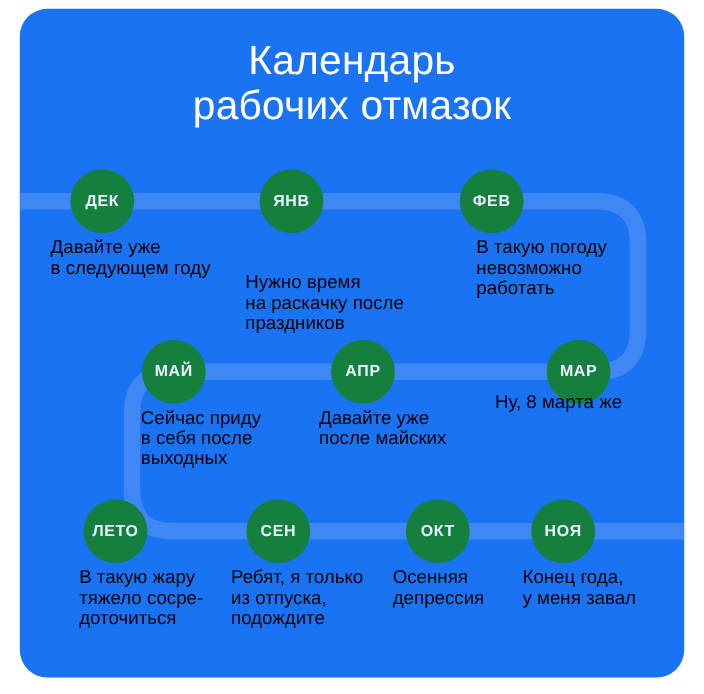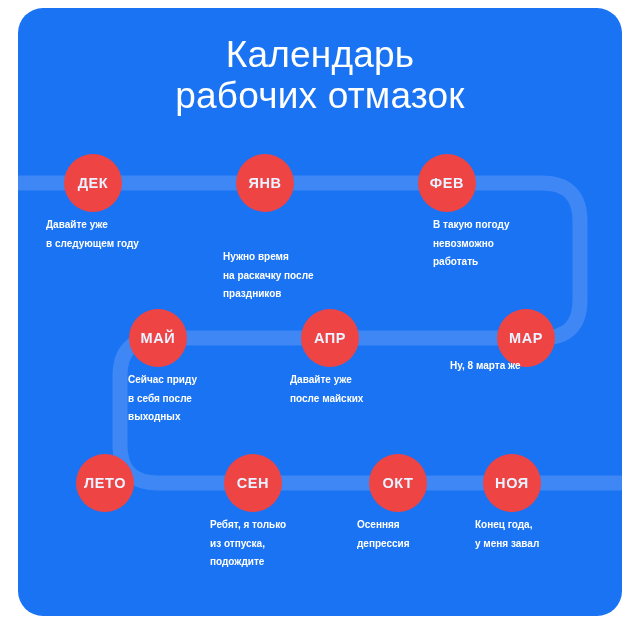--- a/index.html
+++ b/index.html
@@ -58,40 +58,40 @@
     pointer-events: none;
   }
 
   
   .month-node {
     position: absolute;
     transform: translate(-50%, -50%);
     width: 58px;
     height: 58px;
     border-radius: 50%;
-    background: #ef4444;
+    background: #15803d;
     display: flex;
     align-items: center;
     justify-content: center;
   }
   .month-label {
     color: #eaf3ff;
     font-size: 14.5px;
     font-weight: 700;
     letter-spacing: 0.6px;
     white-space: nowrap;
   }
 
   
   .month-text {
     position: absolute;
-    color: #ffffff;
-    font-size: 10px;
+    color: #000000;
+    font-size: 17px;
     line-height: 18.5px;
-    font-weight: 700;
+    font-weight: 400;
     white-space: pre-line;
   }
 </style>
 </head>
 <body>
 
 <div id="stage">
 
   <div id="card">
 
@@ -141,20 +141,23 @@
 после майских</div>
 
     <div class="month-node" style="left:508px; top:330px;">
       <span class="month-label">МАР</span>
     </div>
     <div class="month-text" style="left:432px; top:349px; width:165px;">Ну, 8 марта же</div>
 
     <div class="month-node" style="left:87px; top:475px;">
       <span class="month-label">ЛЕТО</span>
     </div>
+    <div class="month-text" style="left:54px; top:508px; width:150px;">В такую жару
+тяжело сосре-
+доточиться</div>
 
     <div class="month-node" style="left:235px; top:475px;">
       <span class="month-label">СЕН</span>
     </div>
     <div class="month-text" style="left:192px; top:508px; width:155px;">Ребят, я только
 из отпуска,
 подождите</div>
 
     <div class="month-node" style="left:380px; top:475px;">
       <span class="month-label">ОКТ</span>

